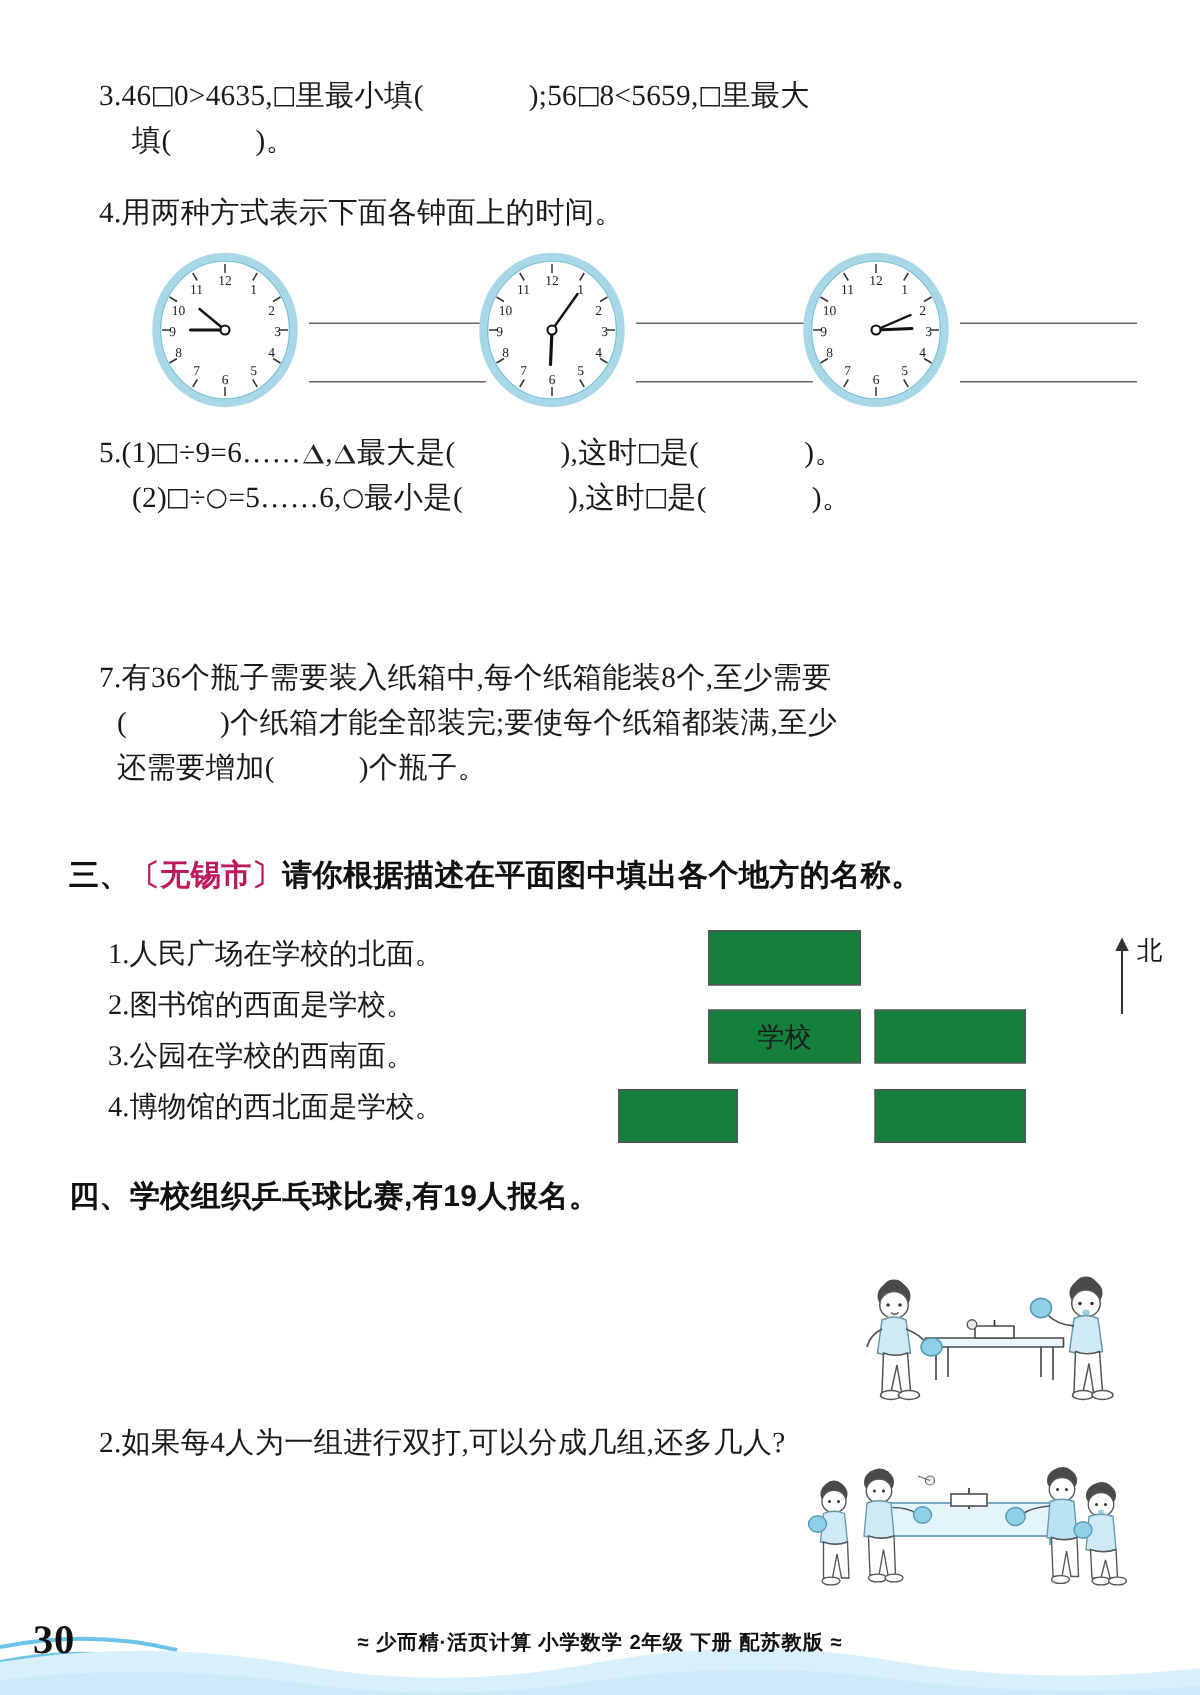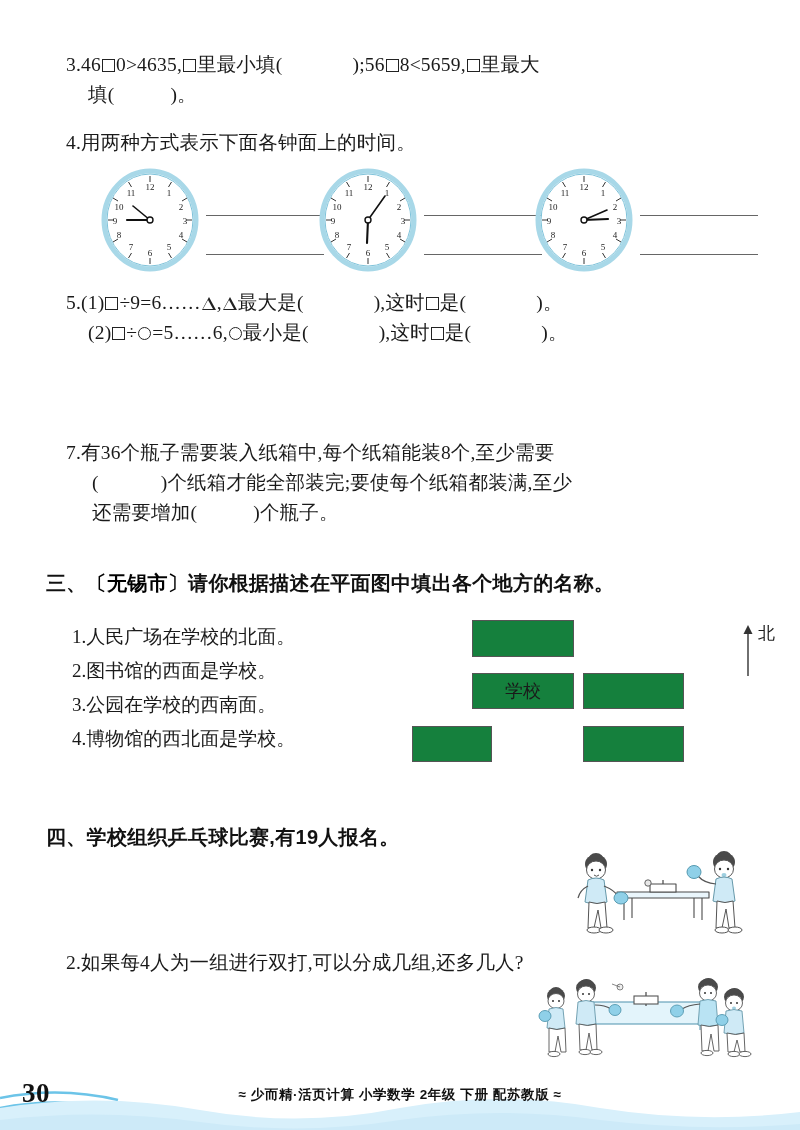--- a/index.html
+++ b/index.html
@@ -62,21 +62,21 @@
 
   
   .q3{position:absolute;left:66px;top:50px;width:712px;}
   .q3 .l2{margin-left:22px;}
   .q4{position:absolute;left:66px;top:128px;width:712px;}
   .q5{position:absolute;left:66px;top:288px;width:712px;}
   .q5 .l2{margin-left:22px;}
   .q6{position:absolute;left:66px;top:362px;width:712px;}
   .q6 .l2{margin-left:22px;}
   .q7{position:absolute;left:66px;top:438px;width:712px;}
-  .q7 .l2{margin-left:26px;}
+  .q7 .l2{margin-left:12px;}
 
   
   .clockrow{position:absolute;left:66px;top:168px;width:712px;height:104px;}
   .clockset{position:absolute;top:0;height:104px;}
   .clockset.c1{left:34px;}
   .clockset.c2{left:252px;}
   .clockset.c3{left:468px;}
   .clock{position:absolute;left:0;top:0;}
   .ansline{
     position:absolute;
@@ -86,22 +86,22 @@
   
   .sec{
     position:absolute;
     font-family:"Liberation Sans","DejaVu Sans",sans-serif;
     font-weight:bold;
     font-size:20px;
     letter-spacing:.3px;
     color:#111;
   }
   .sec3{left:46px;top:570px;}
-  .sec4{left:46px;top:784px;margin-top:40px;}
-  .city{color:#000000;font-weight:bold;text-align:right;}
+  .sec4{left:46px;top:784px;}
+  .city{color:#be185d;font-weight:bold;text-align:right;}
 
   
   .maplist{position:absolute;left:72px;top:620px;width:380px;}
   .maplist .mi{font-size:19px;line-height:34px;}
   .mapfig{position:absolute;left:420px;top:614px;width:360px;height:160px;}
   .mbox{
     position:absolute;
     border:1.3px solid #555;
     box-sizing:border-box;
     background:#15803d;

